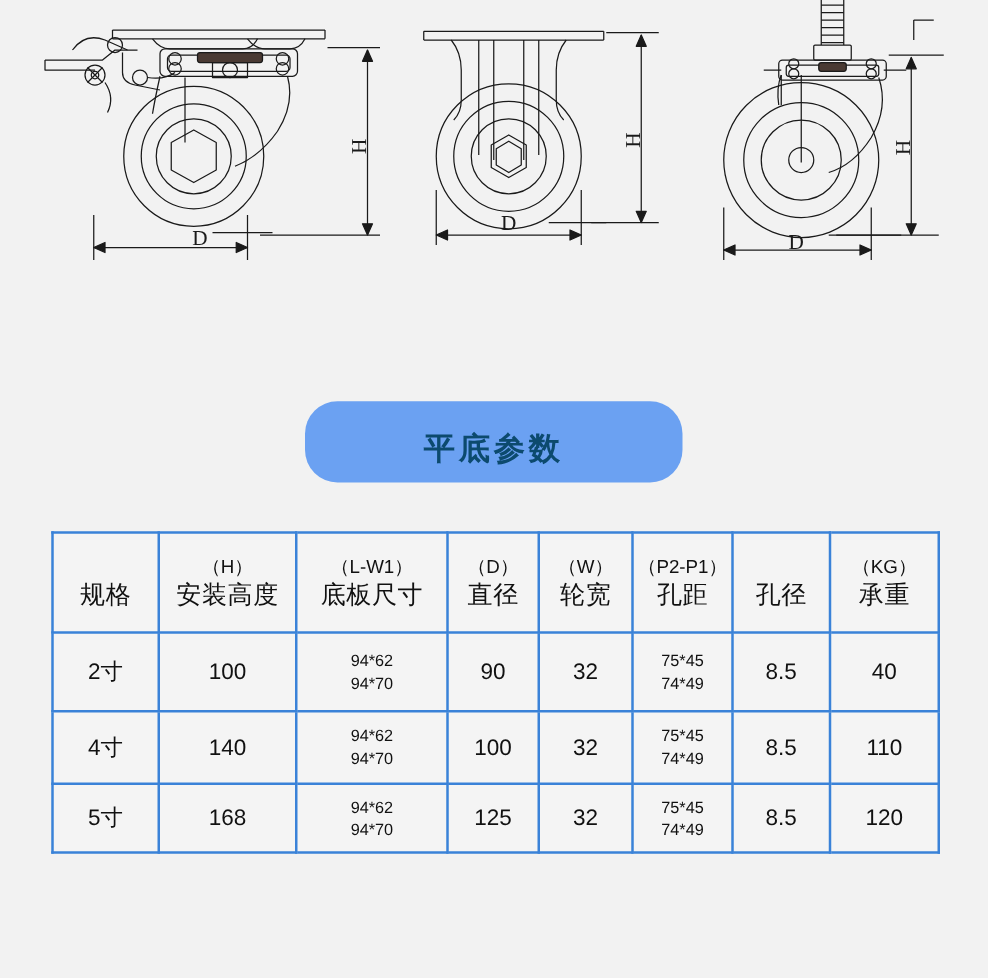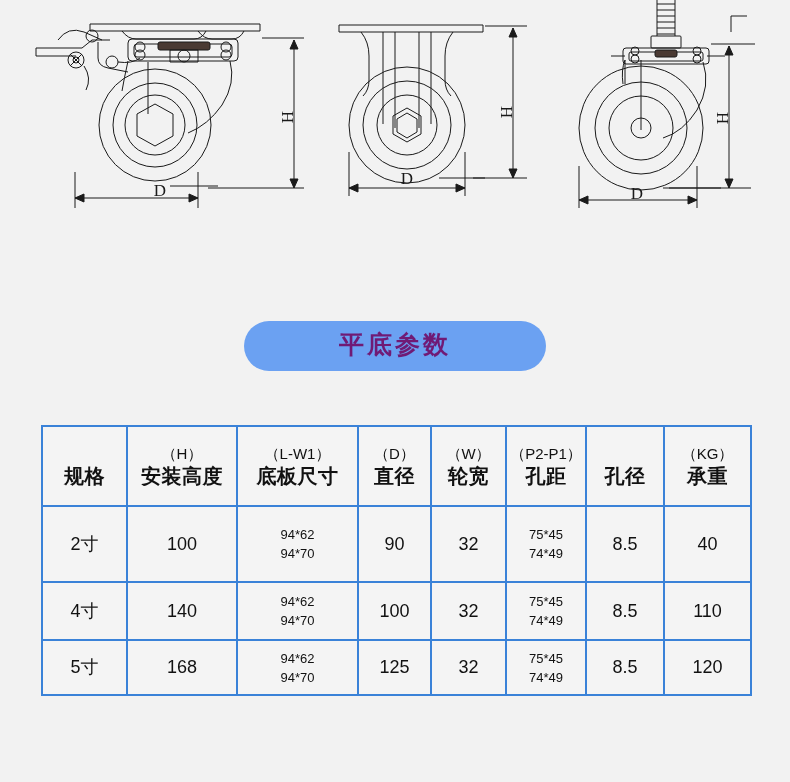--- a/index.html
+++ b/index.html
@@ -38,23 +38,23 @@
   .banner-wrap {
     position: absolute;
     left: 0;
     top: 321px;
     width: 790px;
     text-align: center;
   }
   .banner {
     display: inline-block;
     background: #6ba1f2;
-    color: #701a75;
+    color: #0c4a6e;
     border-radius: 26px;
-    padding: 8px 58px 11px;
+    padding: 23px 58px 11px;
     font-size: 25px;
     font-weight: 700;
     letter-spacing: 3px;
     line-height: 1.25;
     min-width: 186px;
   }
 
   
   .table-wrap {
     position: absolute;
@@ -81,36 +81,36 @@
   col.c1 { width: 110px; }
   col.c2 { width: 121px; }
   col.c3 { width: 73px; }
   col.c4 { width: 75px; }
   col.c5 { width: 80px; }
   col.c6 { width: 78px; }
   col.c7 { width: 87px; }
 
   thead tr { height: 80px; }
   tbody tr { height: 58px; }
-  tbody tr:first-child { height: 76px; margin-left: 24px; }
+  tbody tr:first-child { height: 63px; margin-left: 24px; }
   tbody tr:last-child  { height: 55px; }
 
   .hd-sub {
     display: block;
     font-size: 15px;
     color: #111;
     line-height: 1.15;
     margin-bottom: 1px;
     min-height: 18px;
     font-family: "Liberation Sans", "DejaVu Sans", sans-serif;
   }
   .hd-main {
     display: block;
     font-size: 20px;
-    font-weight: 700;
+    font-weight: 400;
     line-height: 1.2;
     letter-spacing: 0.5px;
   }
   .cell-val {
     font-size: 18px;
     line-height: 1.35;
     white-space: pre-line;
   }
   .cell-val.two-line { font-size: 13px; }
 </style>

